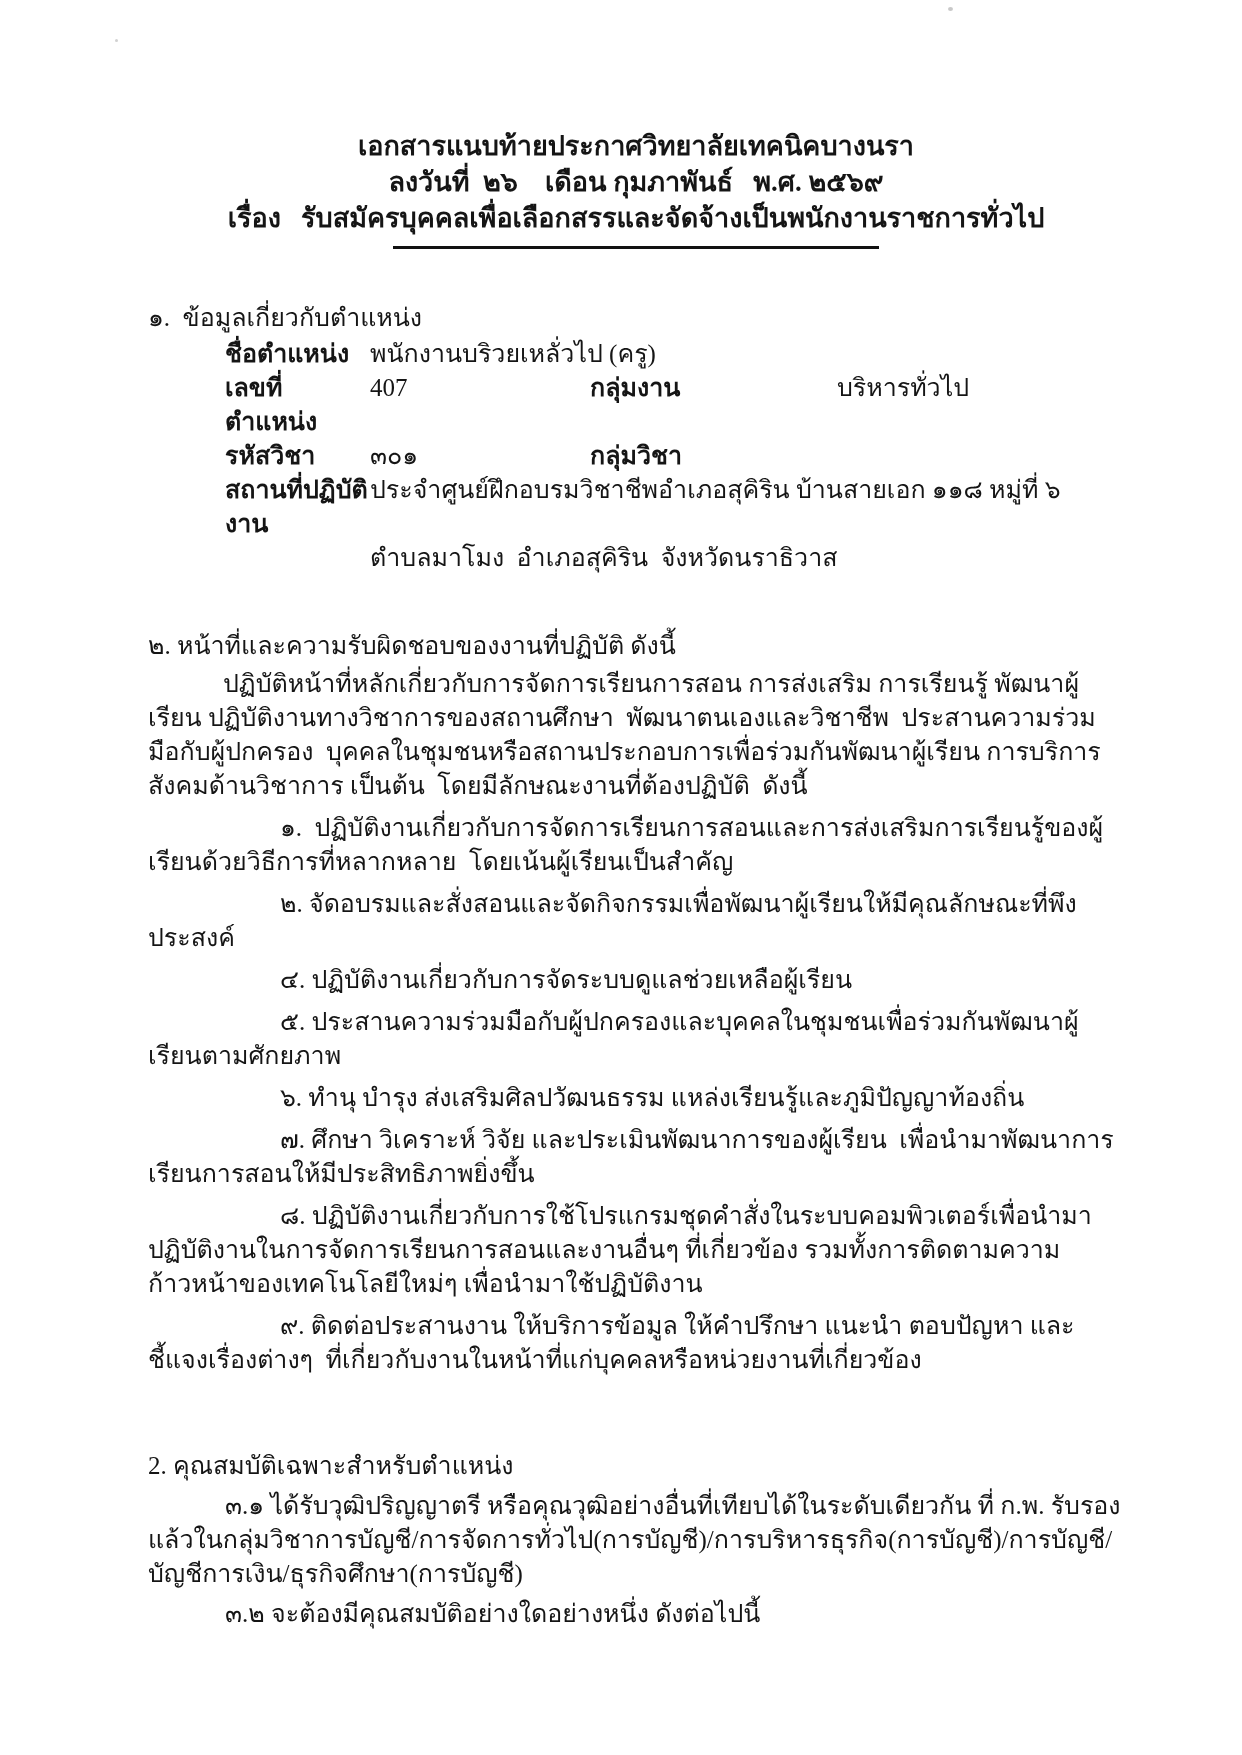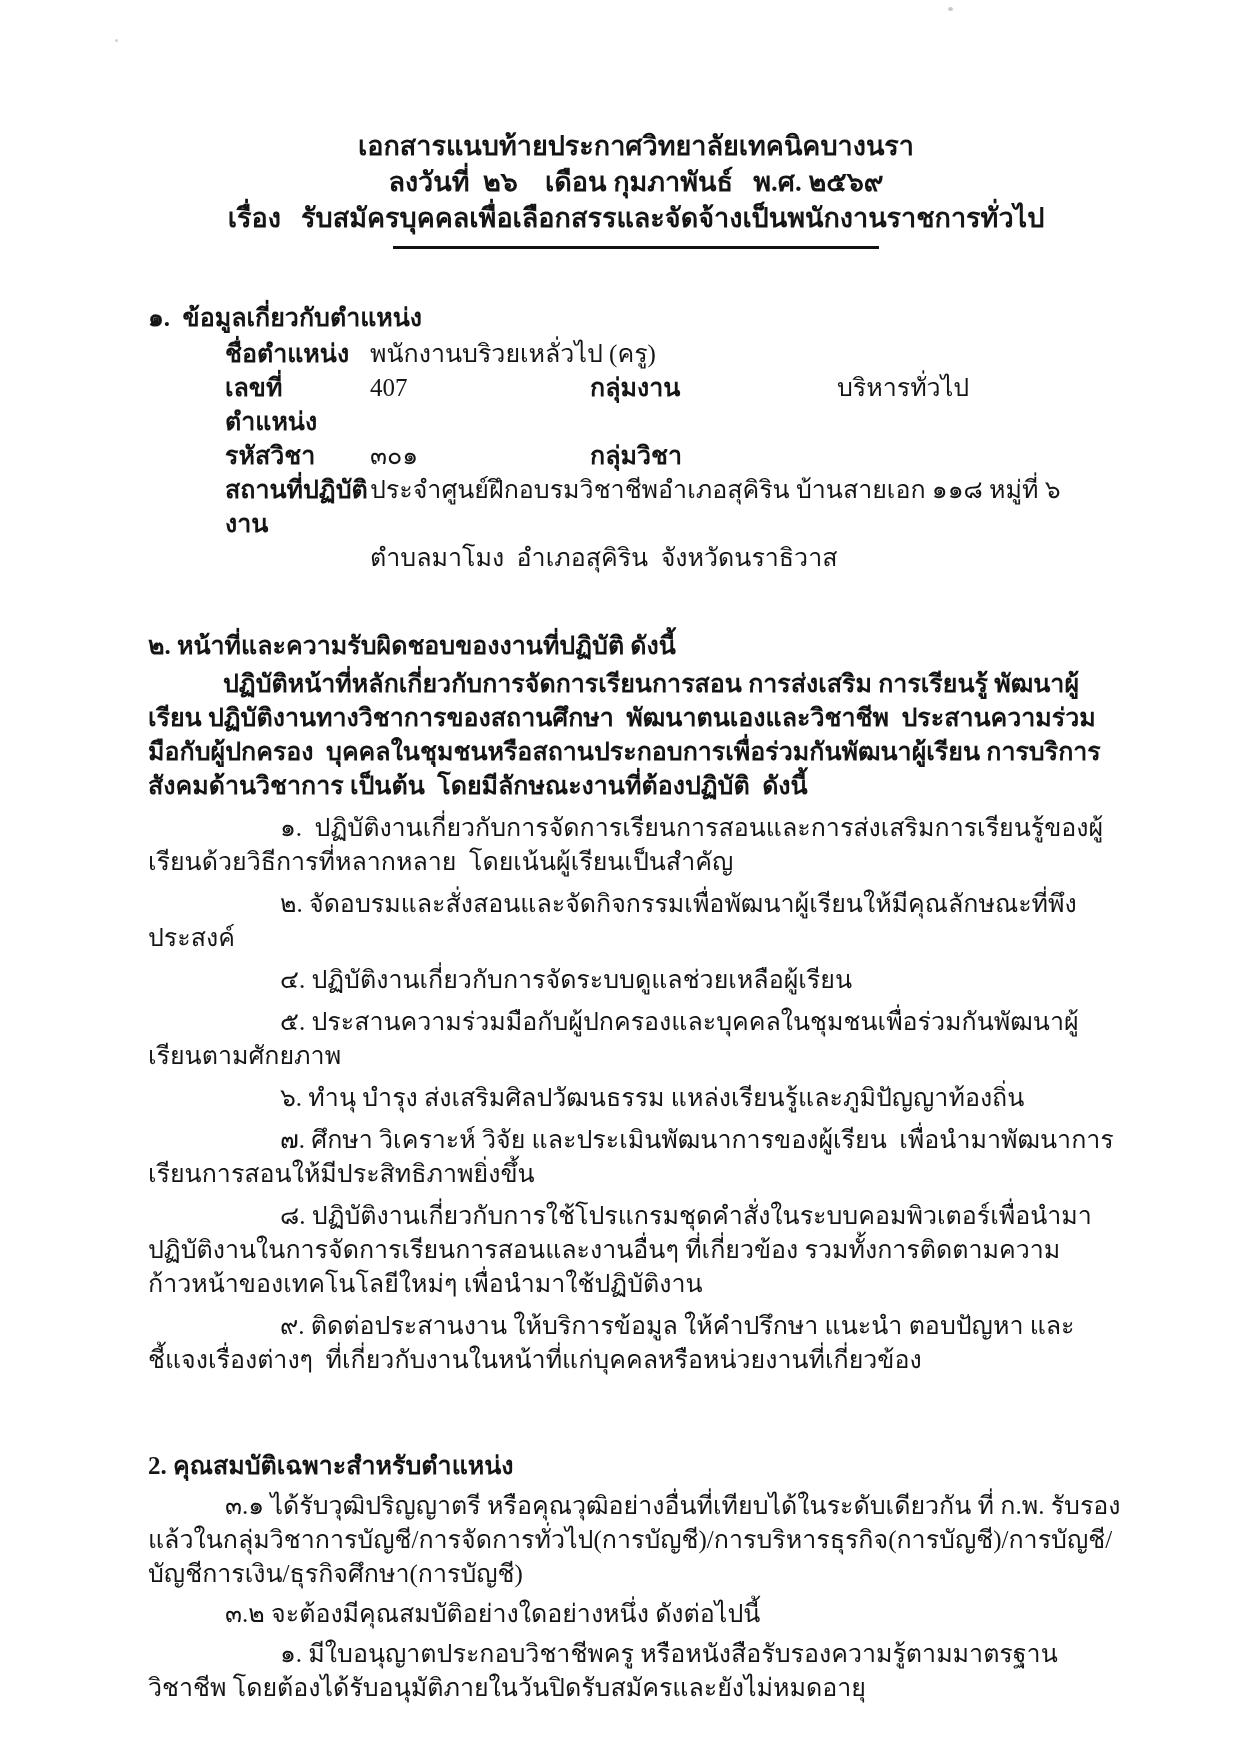--- a/index.html
+++ b/index.html
@@ -20,35 +20,35 @@
   .speck.b{left:115px;top:39px;width:3px;height:3px;opacity:.45;}
 
   .doc-header{text-align:center;font-weight:bold;font-size:27px;line-height:36px;}
   .doc-header .hline{white-space:pre-wrap;}
   .header-rule{
     width:486px;margin:10px auto 0 auto;border:0;border-top:3px solid #111;height:0;
   }
 
   .section{margin-top:0;}
   .sec1{margin-top:52px;}
-  .sec-heading{font-weight:bold;white-space:pre-wrap;}
+  .sec-heading{font-weight:normal;white-space:pre-wrap;}
 
   .fields{margin-top:2px;}
   .frow{display:flex;white-space:pre-wrap;}
   .frow .ind{flex:0 0 77px;}
   .frow .flabel{flex:0 0 145px;font-weight:bold;}
   .frow .fvalue{flex:0 0 220px;}
   .frow .fvalue.wide{flex:1 1 auto;}
   .frow .flabel2{flex:0 0 92px;font-weight:bold;}
   .frow .fvalue2{flex:1 1 auto;text-align:center;}
   .frow .ind2{flex:0 0 222px;}
 
   .sec2{margin-top:54px;}
   .para{white-space:pre-wrap;text-align:left;}
-  .para.intro{text-indent:75px;margin-top:4px;font-weight:bold;}
+  .para.intro{text-indent:75px;margin-top:4px;}
   .duty-item{white-space:pre-wrap;text-indent:132px;margin-top:8px;}
 
   .sec3{margin-top:72px;}
   .sub31{white-space:pre-wrap;text-indent:77px;margin-top:6px;}
   .sub32{white-space:pre-wrap;text-indent:77px;margin-top:6px;}
   .sub321{white-space:pre-wrap;text-indent:132px;margin-top:6px;}
 </style>
 </head>
 <body>
 
@@ -107,16 +107,15 @@
     <div class="duty-item">๖. ทำนุ บำรุง ส่งเสริมศิลปวัฒนธรรม แหล่งเรียนรู้และภูมิปัญญาท้องถิ่น</div>
     <div class="duty-item">๗. ศึกษา วิเคราะห์ วิจัย และประเมินพัฒนาการของผู้เรียน  เพื่อนำมาพัฒนาการเรียนการสอนให้มีประสิทธิภาพยิ่งขึ้น</div>
     <div class="duty-item">๘. ปฏิบัติงานเกี่ยวกับการใช้โปรแกรมชุดคำสั่งในระบบคอมพิวเตอร์เพื่อนำมาปฏิบัติงานในการจัดการเรียนการสอนและงานอื่นๆ ที่เกี่ยวข้อง รวมทั้งการติดตามความก้าวหน้าของเทคโนโลยีใหม่ๆ เพื่อนำมาใช้ปฏิบัติงาน</div>
     <div class="duty-item">๙. ติดต่อประสานงาน ให้บริการข้อมูล ให้คำปรึกษา แนะนำ ตอบปัญหา และชี้แจงเรื่องต่างๆ  ที่เกี่ยวกับงานในหน้าที่แก่บุคคลหรือหน่วยงานที่เกี่ยวข้อง</div>
   </div>
 
   <div class="section sec3">
     <div class="sec-heading">2. คุณสมบัติเฉพาะสำหรับตำแหน่ง</div>
     <div class="sub31">๓.๑ ได้รับวุฒิปริญญาตรี หรือคุณวุฒิอย่างอื่นที่เทียบได้ในระดับเดียวกัน ที่ ก.พ. รับรองแล้วในกลุ่มวิชาการบัญชี/การจัดการทั่วไป(การบัญชี)/การบริหารธุรกิจ(การบัญชี)/การบัญชี/บัญชีการเงิน/ธุรกิจศึกษา(การบัญชี)</div>
     <div class="sub32">๓.๒ จะต้องมีคุณสมบัติอย่างใดอย่างหนึ่ง ดังต่อไปนี้</div>
-    <div class="sub321">๑. มีใบอนุญาตประกอบวิชาชีพครู หรือหนังสือรับรองความรู้ตามมาตรฐานวิชาชีพ โดยต้องได้รับอนุมัติภายในวันปิดรับสมัครและยังไม่หมดอายุ</div>
   </div>
 
 </div>
 
 </body></html>

